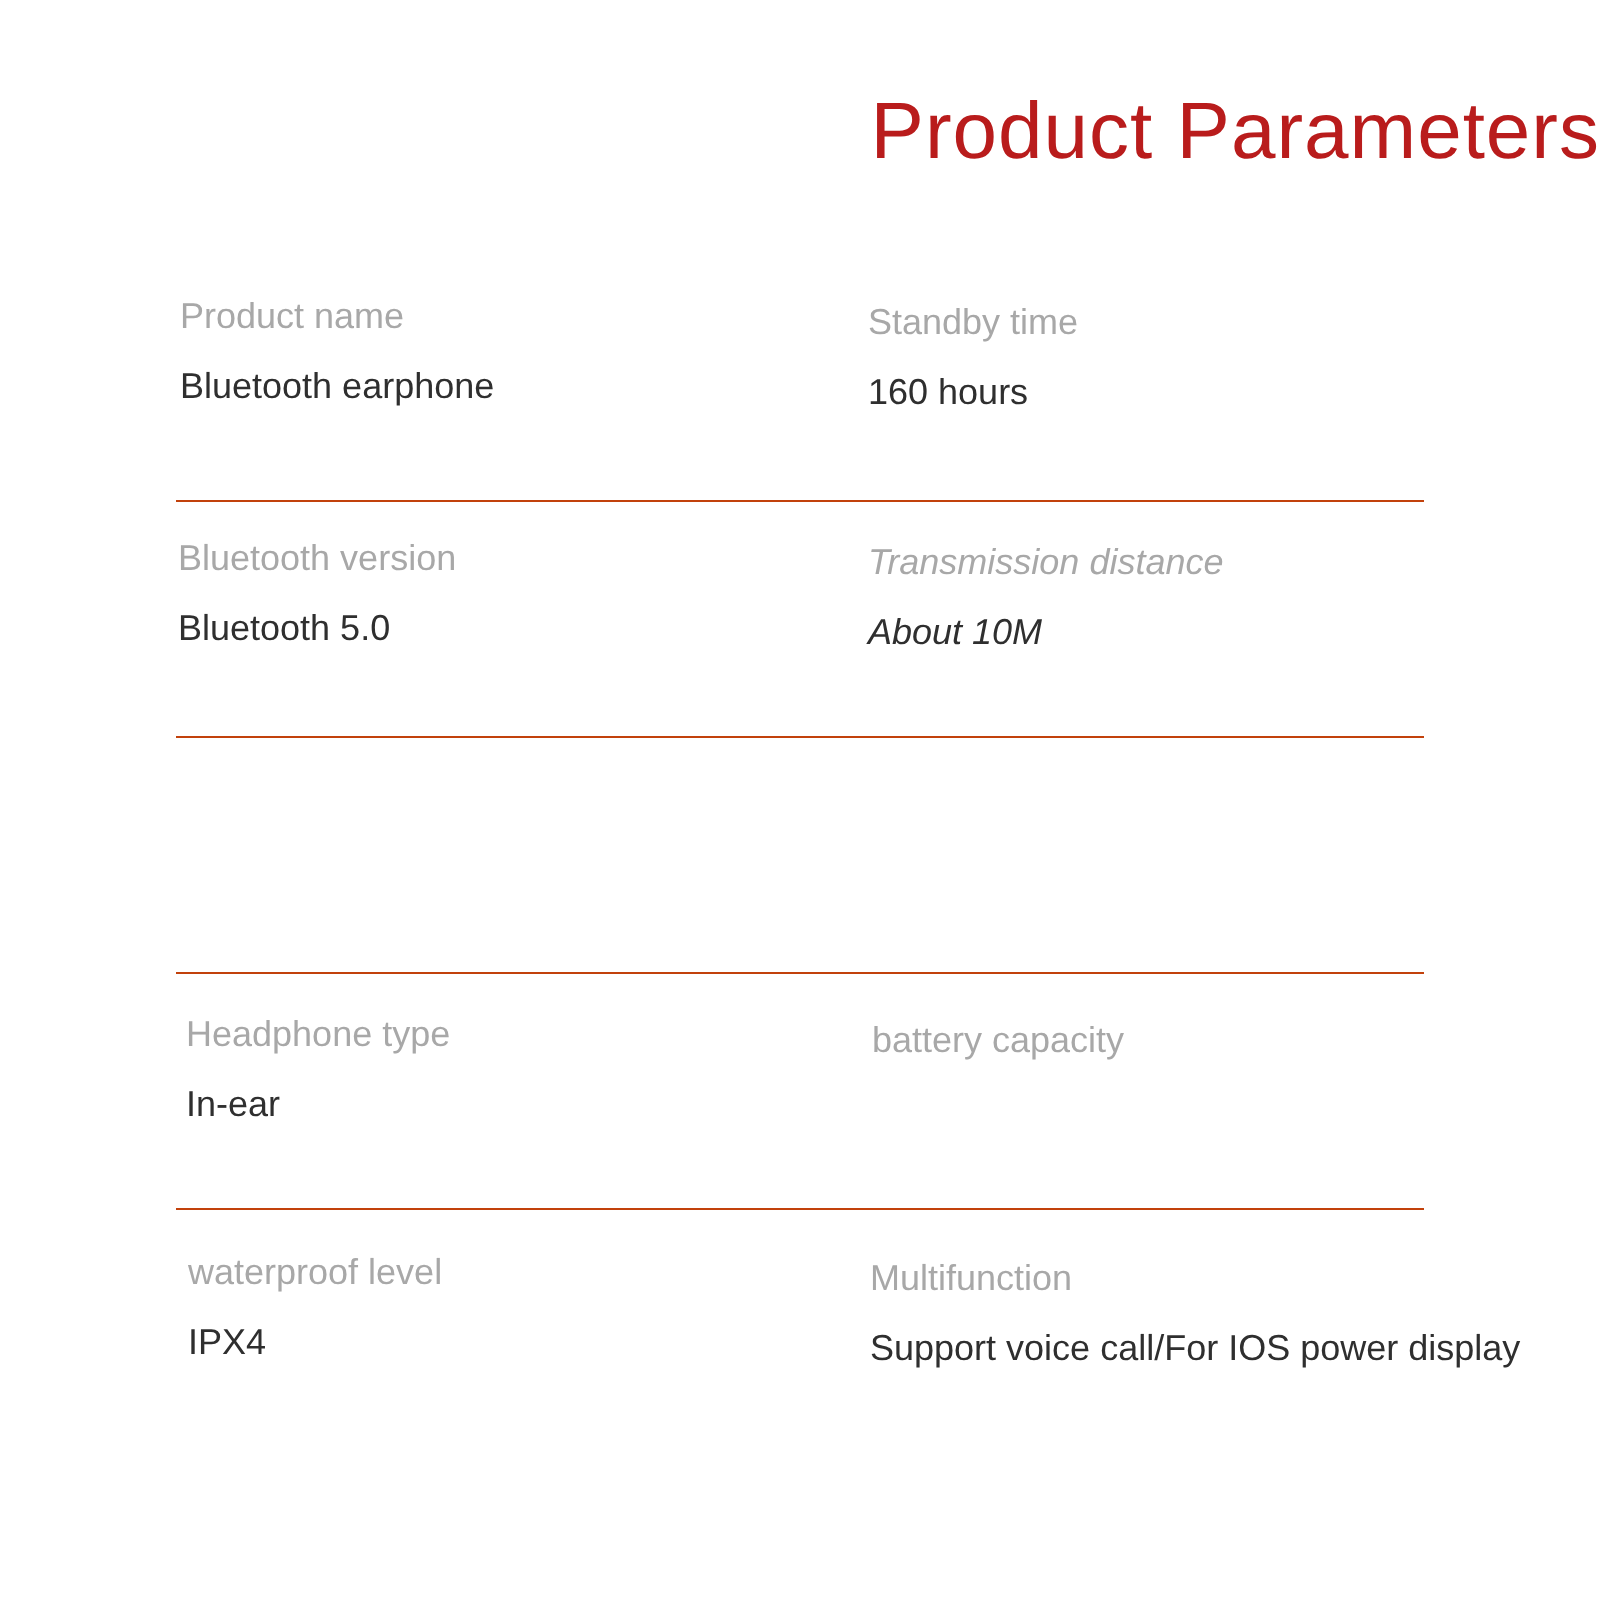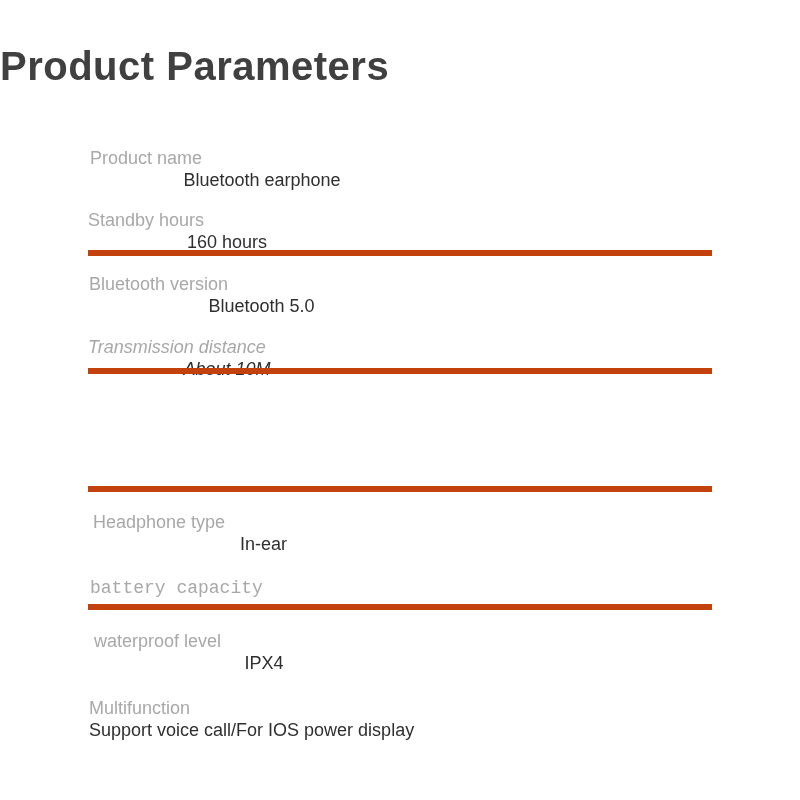--- a/index.html
+++ b/index.html
@@ -18,100 +18,99 @@
     width: 800px;
     height: 800px;
     background: #ffffff;
     overflow: hidden;
   }
   .title {
     position: absolute;
     top: 44px;
     left: 0;
     width: 800px;
-    text-align: left;
+    text-align: right;
     font-size: 40px;
-    font-weight: 700;
+    font-weight: 400;
     letter-spacing: 0.5px;
-    color: #404040;
+    color: #b91c1c;
     white-space: nowrap;
   }
   .spec-table {
     position: absolute;
     top: 132px;
     left: 88px;
     width: 624px;
   }
   .spec-row {
     position: relative;
     display: flex;
-    flex-direction: column;
+    flex-direction: row;
     align-items: flex-start;
     height: 118px;
     box-sizing: border-box;
   }
   .spec-row + .spec-row {
-    border-top: 6px solid #c2410c;
+    border-top: 1px solid #c2410c;
   }
   .cell {
     box-sizing: border-box;
   }
   .cell-left {
     width: 346px;
     padding-top: 18px;
   }
   .cell-right {
     width: 278px;
     padding-top: 18px;
   }
   
   .row-0 .cell-left { padding-top: 16px; padding-left: 2px; }
   .row-0 .cell-right { padding-top: 19px; padding-left: 0px; }
   .row-1 .cell-left { padding-top: 18px; padding-left: 1px; }
   .row-1 .cell-right { padding-top: 20px; font-style: italic; }
   .row-2 .cell-left { padding-top: 19px; padding-left: 3px; }
   .row-2 .cell-right { padding-top: 22px; padding-left: 1px; }
   .row-3 .cell-left { padding-top: 20px; padding-left: 5px; }
-  .row-3 .cell-right { padding-top: 23px; padding-left: 2px; font-family: Liberation Mono, monospace; }
+  .row-3 .cell-right { padding-top: 23px; padding-left: 2px; }
   .row-4 .cell-left { padding-top: 21px; padding-left: 6px; }
   .row-4 .cell-right { padding-top: 24px; padding-left: 1px; }
 
   .label {
     font-size: 18px;
     font-weight: 400;
     color: #a8a8a8;
     line-height: 1.2;
     white-space: nowrap;
   }
   .value {
-    margin-top: 0;
+    margin-top: 13px;
     font-size: 18px;
     font-weight: 400;
     color: #2f2f2f;
     line-height: 1.2;
     white-space: nowrap;
-    text-align: center;
   }
 </style>
 </head>
 <body>
 
 <div class="page">
 
   <div class="title">Product Parameters</div>
 
   <div class="spec-table">
 
     <div class="spec-row row-0">
       <div class="cell cell-left">
         <div class="label">Product name</div>
         <div class="value">Bluetooth earphone</div>
       </div>
       <div class="cell cell-right">
-        <div class="label">Standby hours</div>
+        <div class="label">Standby time</div>
         <div class="value">160 hours</div>
       </div>
     </div>
 
     <div class="spec-row row-1">
       <div class="cell cell-left">
         <div class="label">Bluetooth version</div>
         <div class="value">Bluetooth 5.0</div>
       </div>
       <div class="cell cell-right">

